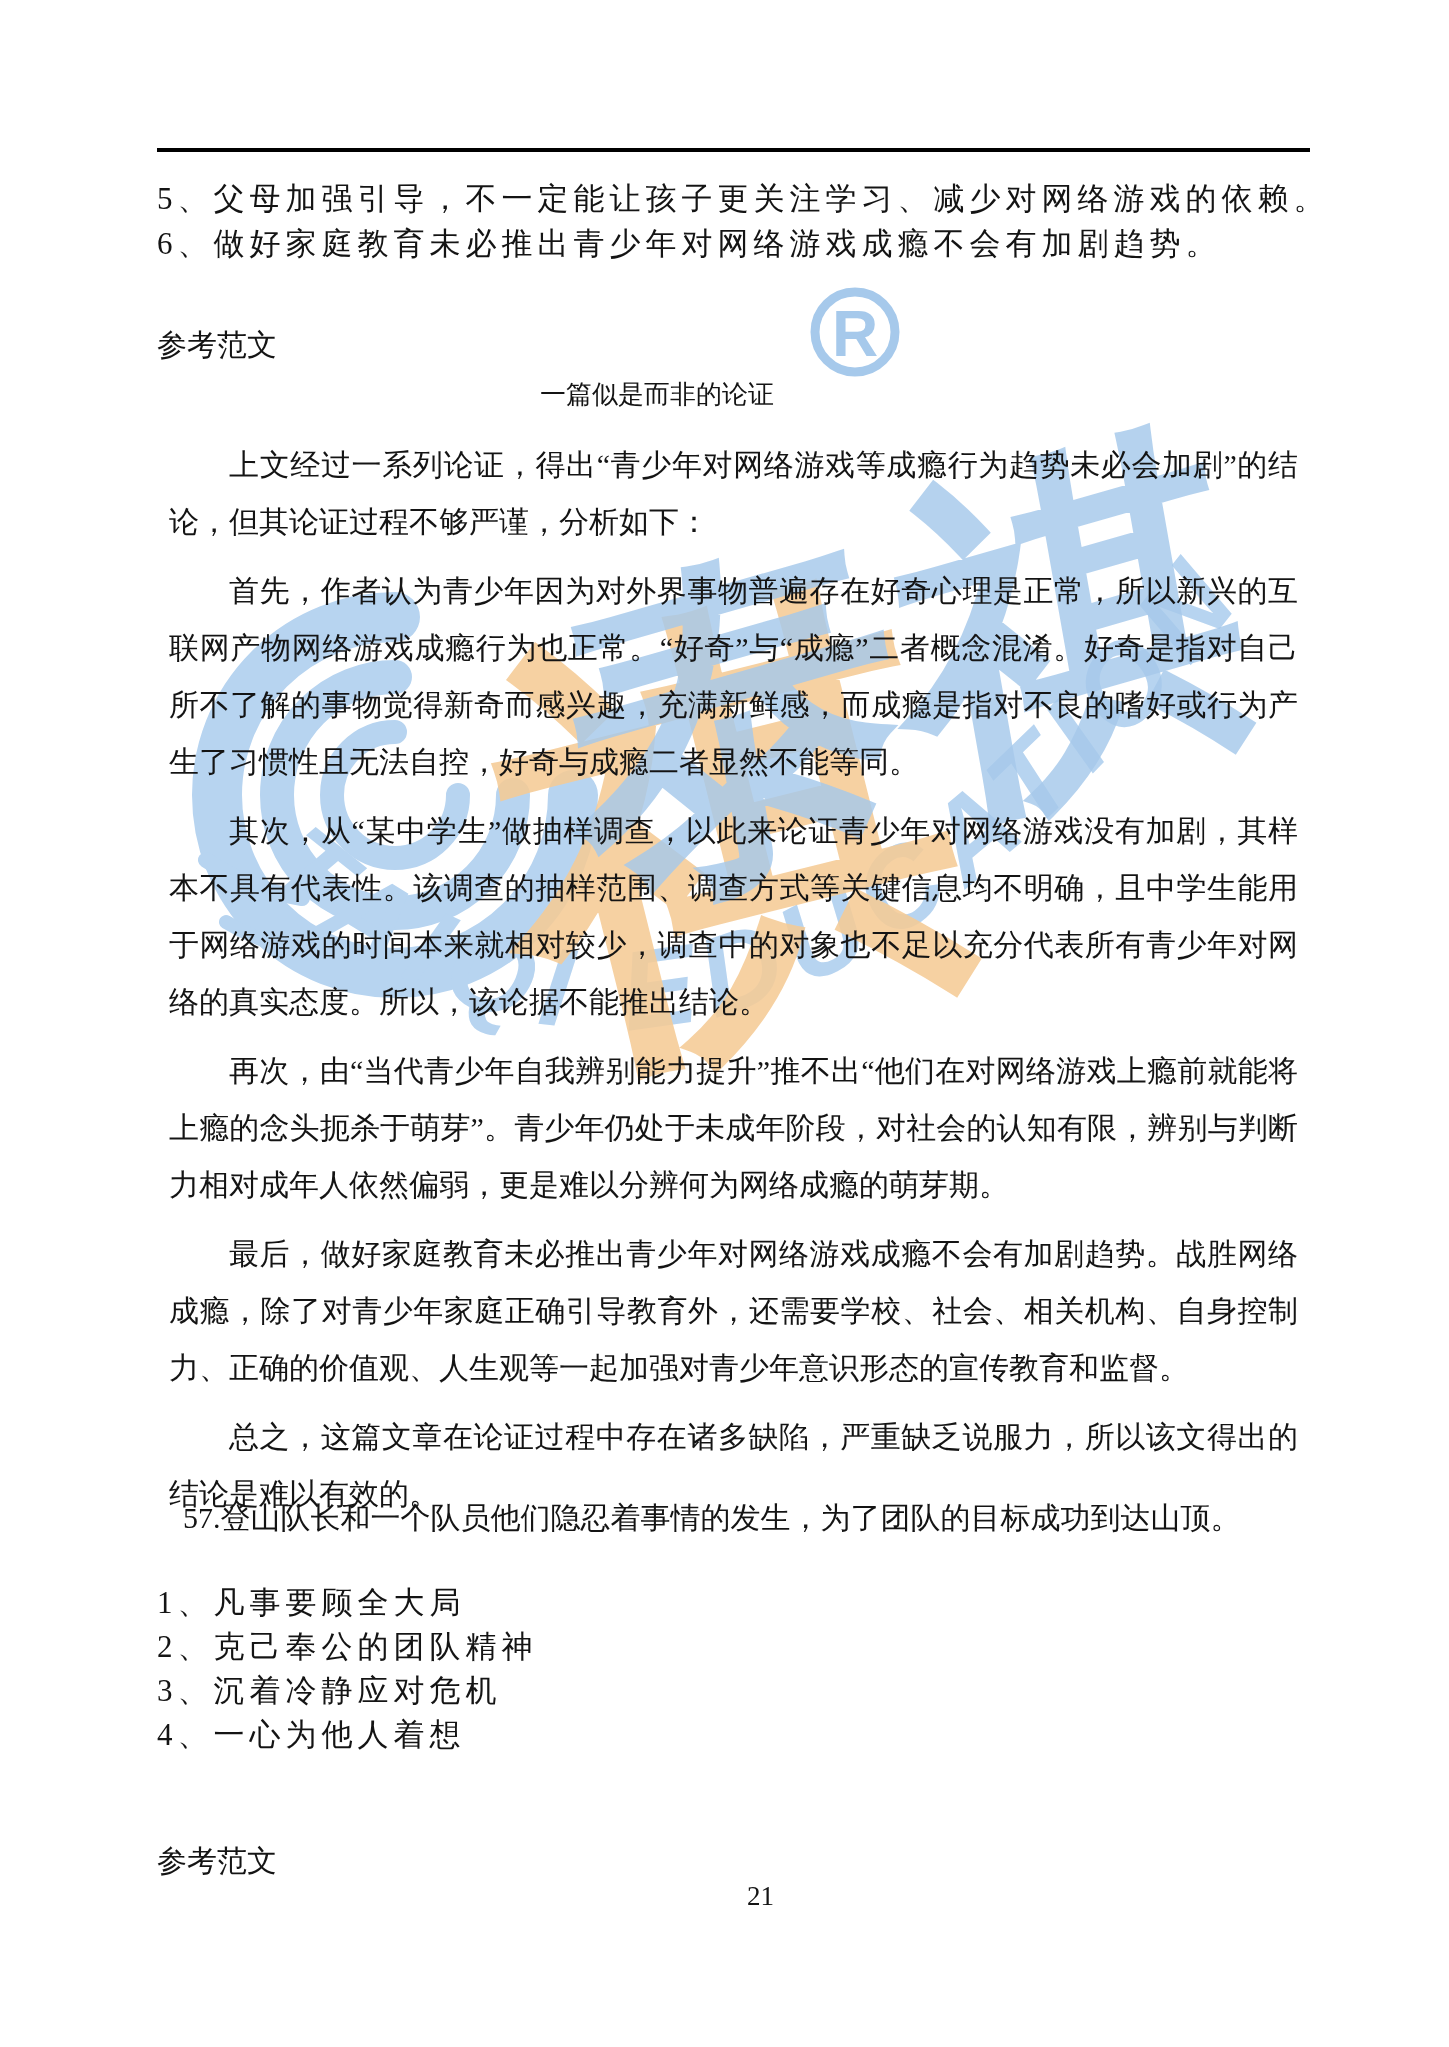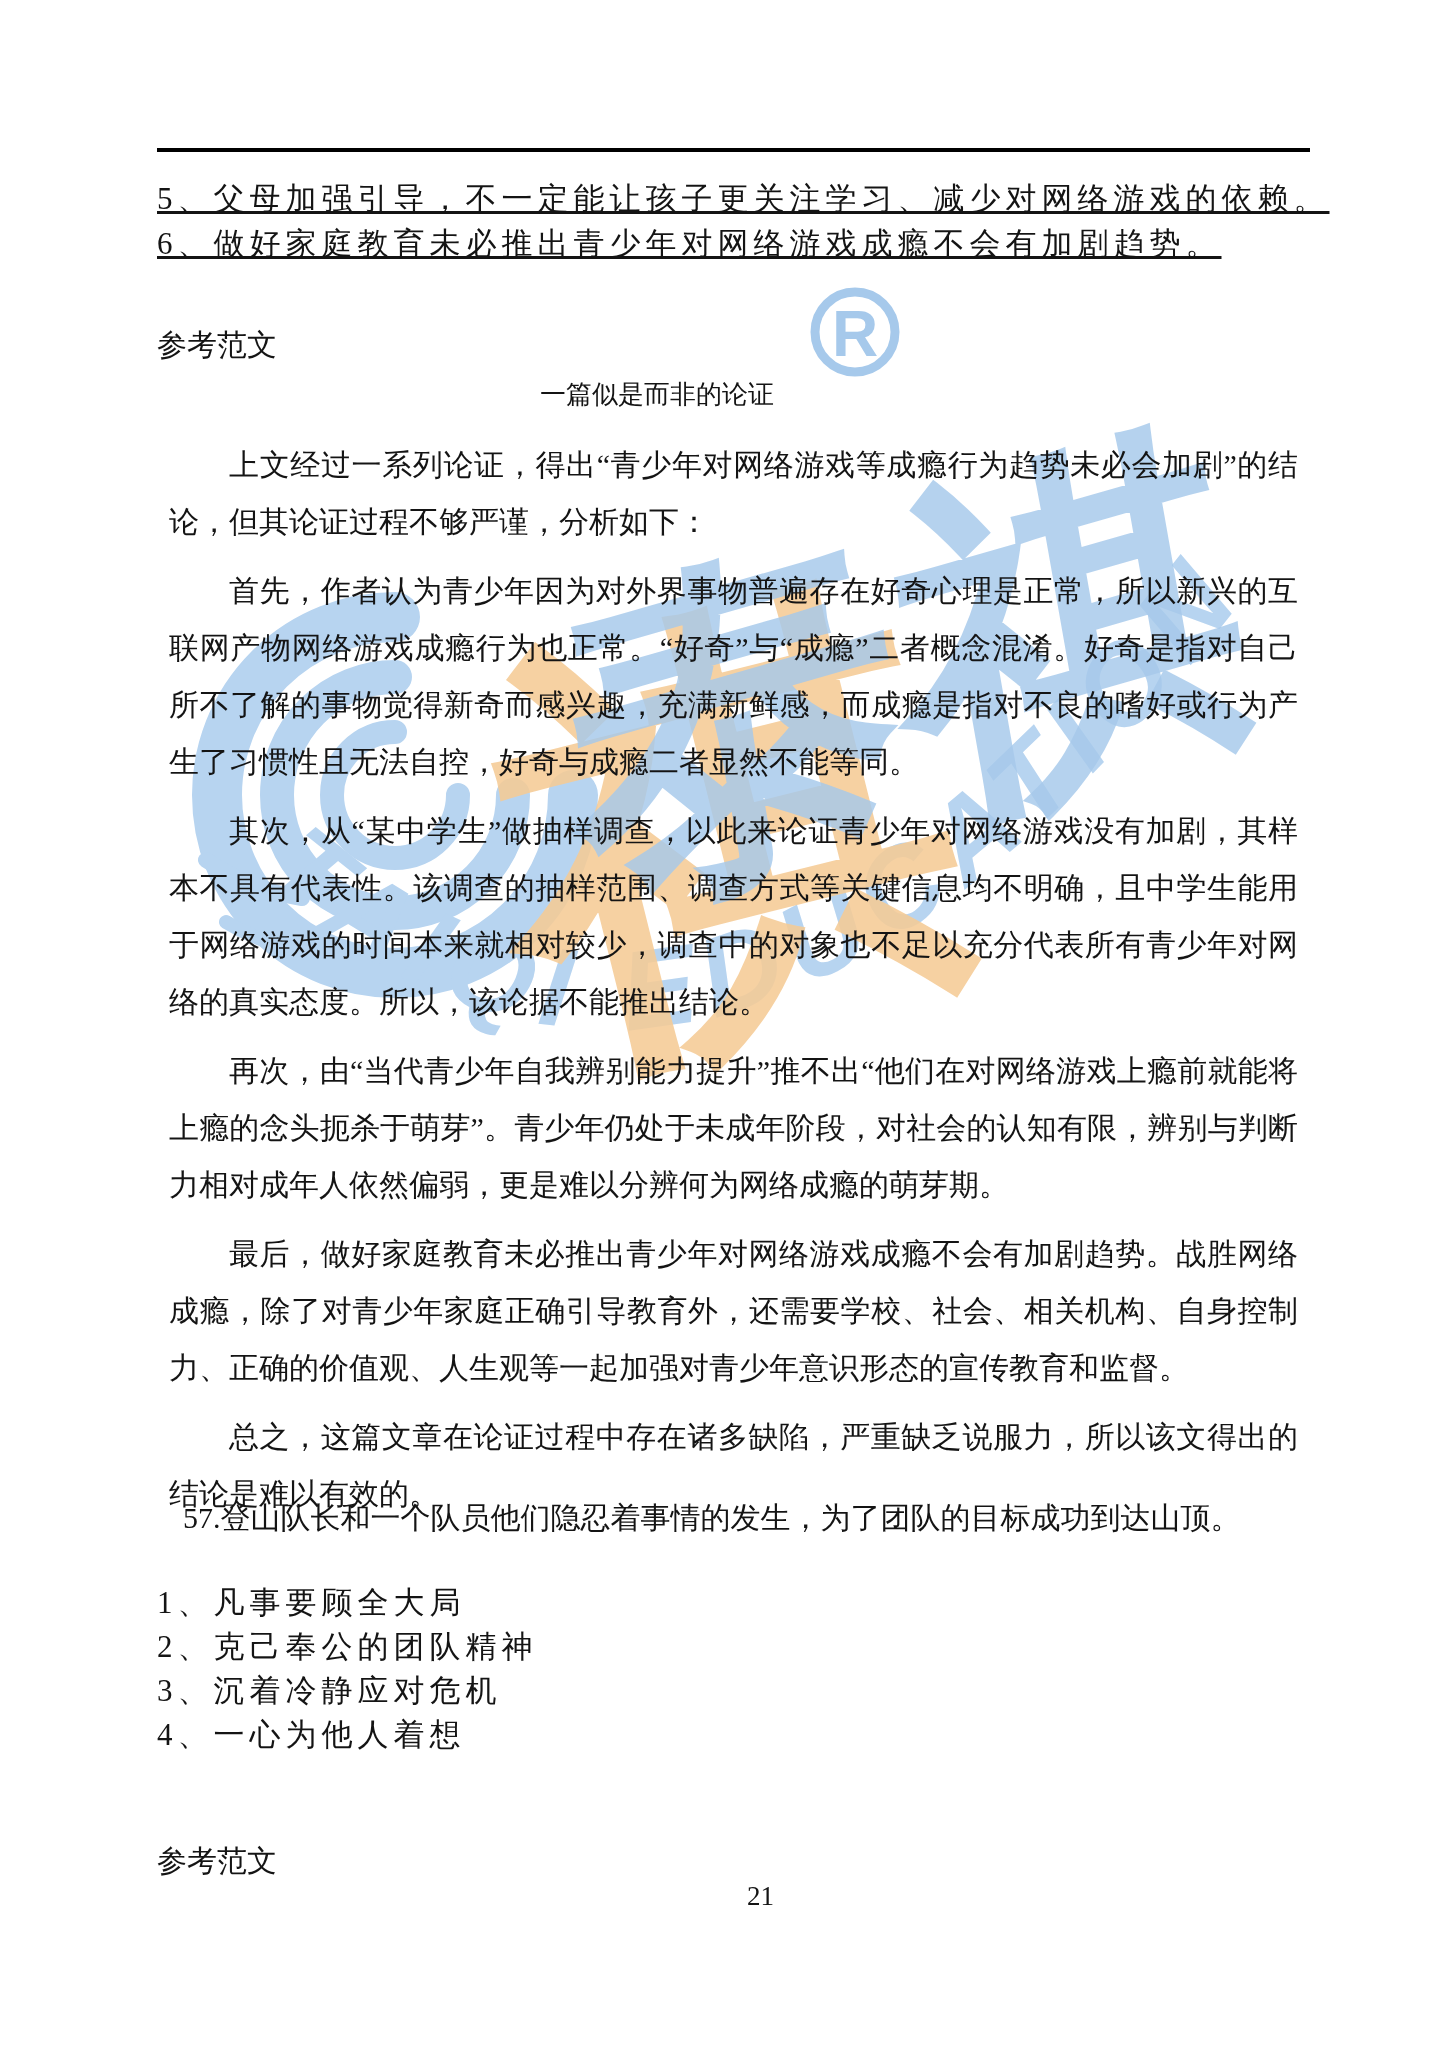--- a/index.html
+++ b/index.html
@@ -15,21 +15,21 @@
   .content-x { left:157px; width:1153px; }
 
   .header-rule {
     top:148px; height:4px; background:#000000;
   }
 
   .points-top {
     top:176px; font-size:31px; line-height:45px;
     letter-spacing:5px;
   }
-  .points-top div { white-space:nowrap;text-decoration:underline; }
+  .points-top div { white-space:nowrap; }
 
   .ref-label-1 { top:327px; font-size:30px; line-height:36px; }
 
   .essay-title {
     top:377px; left:157px; width:1000px;
     font-size:26px; line-height:36px; text-align:center;
   }
 
   .essay-body {
     top:424px; font-size:30px; line-height:57px;

